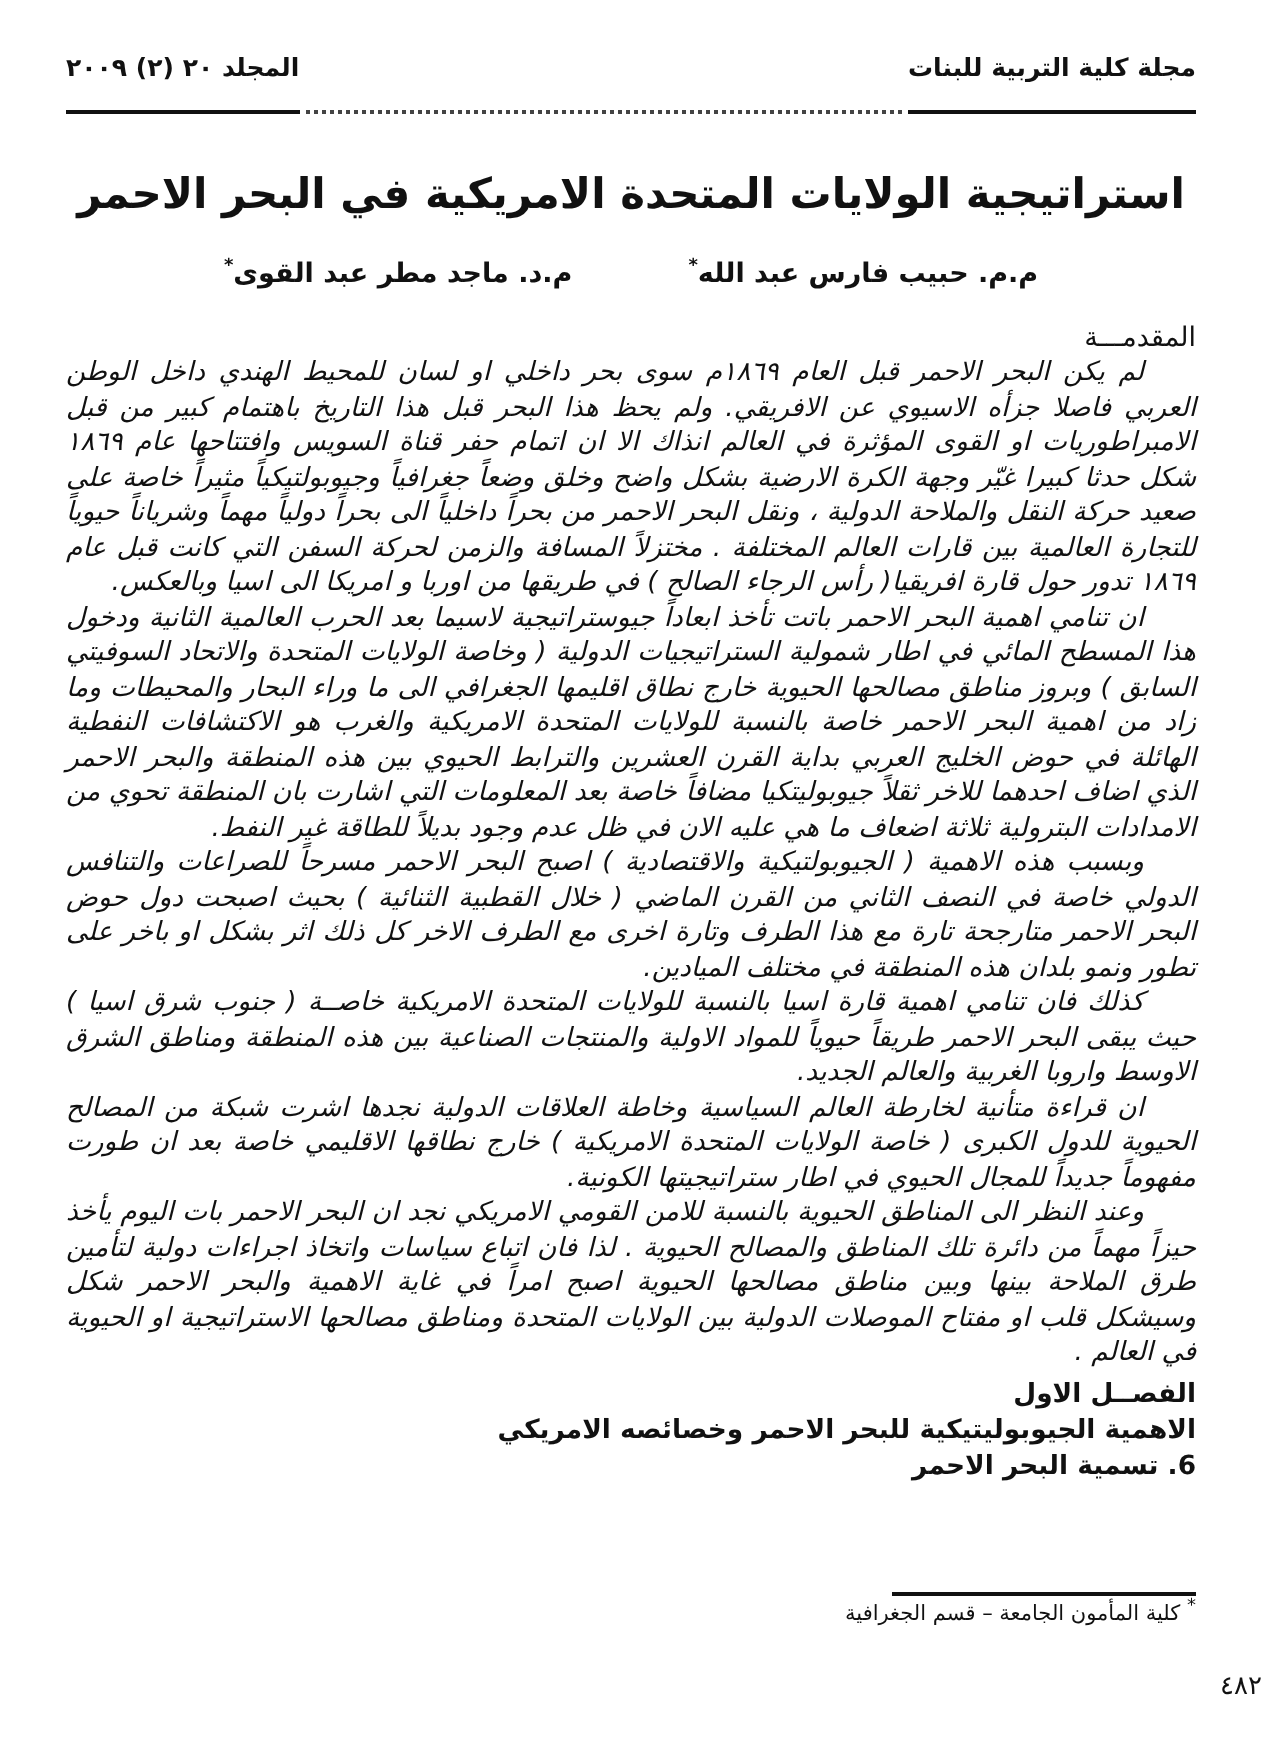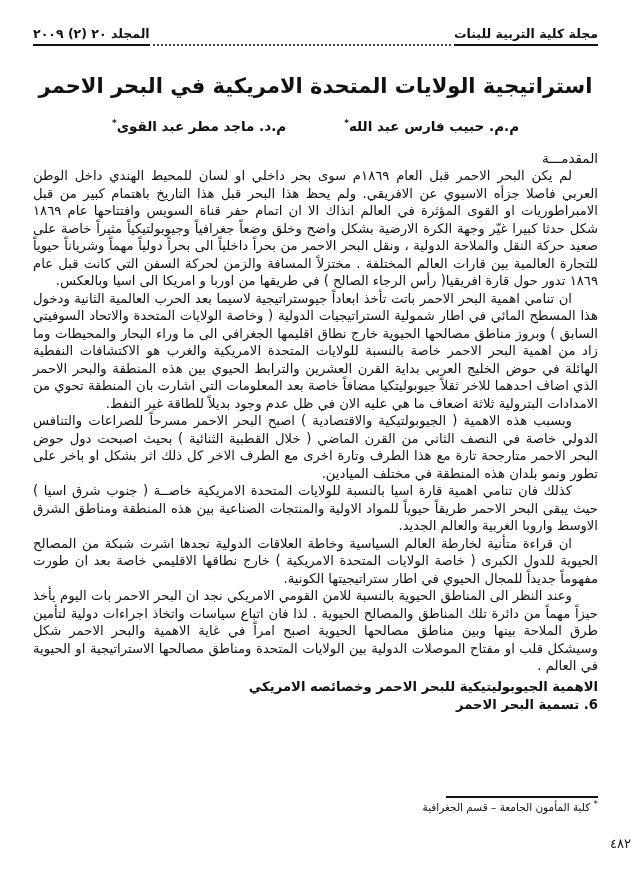--- a/index.html
+++ b/index.html
@@ -19,21 +19,21 @@
   }
   
   .journal-header {
     display: flex;
     align-items: flex-end;
     font-weight: bold;
     font-size: 12.5px;
   }
   .journal-header .h-text {
     border-bottom: 2px solid #111;
-    padding-bottom: 3px;
+    padding-bottom: 14px;
     white-space: nowrap;
   }
   .journal-header .h-fill {
     flex: 1;
     border-bottom: 2px dotted #444;
     margin: 0 3px;
     height: 1px;
   }
   
   .article-title {
@@ -60,20 +60,21 @@
     font-size: 13.5px;
     margin-top: 16px;
     margin-bottom: 1px;
   }
   p.body-par {
     margin: 0;
     text-align: justify;
     font-size: 13.2px;
     line-height: 17.5px;
     text-indent: 26px;
+    font-style: italic;
   }
   .chapter {
     font-weight: bold;
     font-size: 13.2px;
     line-height: 18px;
     margin-top: 3px;
   }
   .chapter div { margin: 0; }
   
   .footnote-block {
@@ -122,20 +123,21 @@
   <div class="intro-heading">المقدمـــة</div>
 
   <p class="body-par">لم يكن البحر الاحمر قبل العام ١٨٦٩م سوى بحر داخلي او لسان للمحيط  الهندي داخل الوطن العربي فاصلا جزأه الاسيوي عن الافريقي. ولم  يحظ هذا البحر  قبل هذا التاريخ باهتمام كبير من قبل الامبراطوريات او القوى المؤثرة في العالم انذاك الا ان اتمام حفر قناة السويس وافتتاحها عام ١٨٦٩ شكل حدثا كبيرا غيّر وجهة الكرة الارضية بشكل واضح وخلق وضعاً جغرافياً وجيوبولتيكياً مثيراً خاصة على صعيد حركة النقل والملاحة الدولية ، ونقل البحر الاحمر من بحراً داخلياً الى بحراً دولياً مهماً وشرياناً حيوياً للتجارة العالمية بين قارات العالم المختلفة . مختزلاً المسافة والزمن لحركة السفن التي كانت قبل عام ١٨٦٩ تدور حول قارة افريقيا( رأس الرجاء الصالح ) في طريقها من اوربا و امريكا الى اسيا وبالعكس.</p>
   <p class="body-par">ان تنامي اهمية البحر الاحمر باتت تأخذ ابعاداً جيوستراتيجية لاسيما بعد الحرب العالمية الثانية ودخول هذا المسطح المائي في اطار شمولية الستراتيجيات الدولية ( وخاصة الولايات المتحدة والاتحاد السوفيتي السابق ) وبروز مناطق مصالحها الحيوية خارج نطاق اقليمها الجغرافي الى ما وراء البحار والمحيطات وما زاد من اهمية البحر الاحمر خاصة بالنسبة للولايات المتحدة الامريكية والغرب هو الاكتشافات النفطية الهائلة في حوض الخليج العربي بداية القرن العشرين والترابط الحيوي بين هذه المنطقة والبحر الاحمر الذي اضاف احدهما للاخر ثقلاً جيوبوليتكيا مضافاً خاصة بعد المعلومات التي اشارت بان المنطقة تحوي من الامدادات البترولية ثلاثة اضعاف ما هي عليه الان في ظل عدم وجود بديلاً للطاقة غير النفط.</p>
   <p class="body-par">وبسبب هذه الاهمية ( الجيوبولتيكية والاقتصادية ) اصبح البحر الاحمر مسرحاً للصراعات والتنافس الدولي خاصة في النصف الثاني من القرن الماضي ( خلال القطبية الثنائية ) بحيث اصبحت دول حوض البحر الاحمر متارجحة تارة مع هذا الطرف وتارة اخرى مع الطرف الاخر كل ذلك اثر بشكل او باخر على تطور ونمو بلدان هذه المنطقة في مختلف الميادين.</p>
   <p class="body-par">كذلك فان تنامي اهمية قارة اسيا بالنسبة للولايات المتحدة الامريكية خاصــة ( جنوب شرق اسيا ) حيث يبقى البحر الاحمر طريقاً حيوياً للمواد الاولية والمنتجات الصناعية بين هذه المنطقة ومناطق الشرق الاوسط واروبا الغربية والعالم الجديد.</p>
   <p class="body-par">ان قراءة متأنية لخارطة العالم السياسية وخاطة العلاقات الدولية نجدها اشرت شبكة من المصالح الحيوية للدول الكبرى ( خاصة الولايات المتحدة الامريكية ) خارج نطاقها الاقليمي خاصة بعد ان طورت مفهوماً جديداً للمجال الحيوي في اطار ستراتيجيتها الكونية.</p>
   <p class="body-par">وعند النظر الى المناطق الحيوية بالنسبة للامن القومي الامريكي نجد ان البحر الاحمر بات اليوم يأخذ حيزاً مهماً من دائرة تلك المناطق والمصالح الحيوية . لذا فان اتباع سياسات واتخاذ اجراءات دولية لتأمين طرق الملاحة بينها وبين مناطق مصالحها الحيوية اصبح امراً في غاية الاهمية والبحر الاحمر شكل وسيشكل قلب او مفتاح الموصلات الدولية بين الولايات المتحدة ومناطق مصالحها الاستراتيجية او الحيوية في العالم .</p>
 
   <div class="chapter">
+    <div>الفصــل الاول</div>
     <div>الاهمية الجيوبوليتيكية للبحر الاحمر وخصائصه الامريكي</div>
     <div>6. تسمية البحر الاحمر</div>
   </div>
 
 </div>
 
 <div class="footnote-block">
   <div class="footnote-rule"></div>
   <div class="footnote-text"><sup class="marker">*</sup><span> كلية المأمون الجامعة – قسم الجغرافية</span></div>
 </div>

